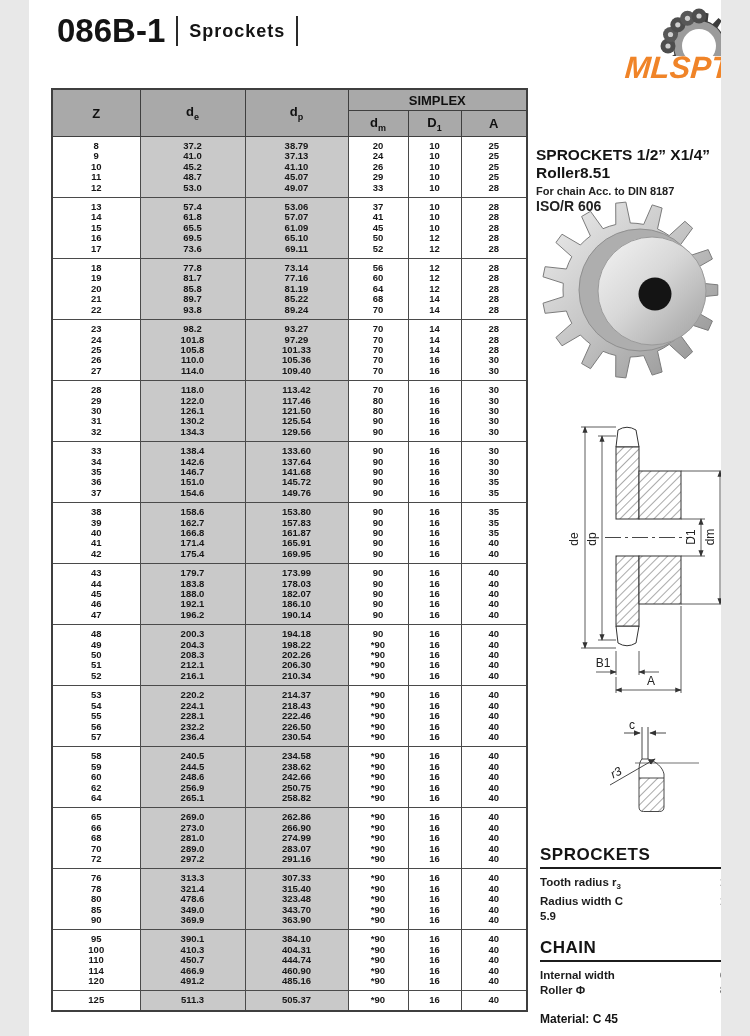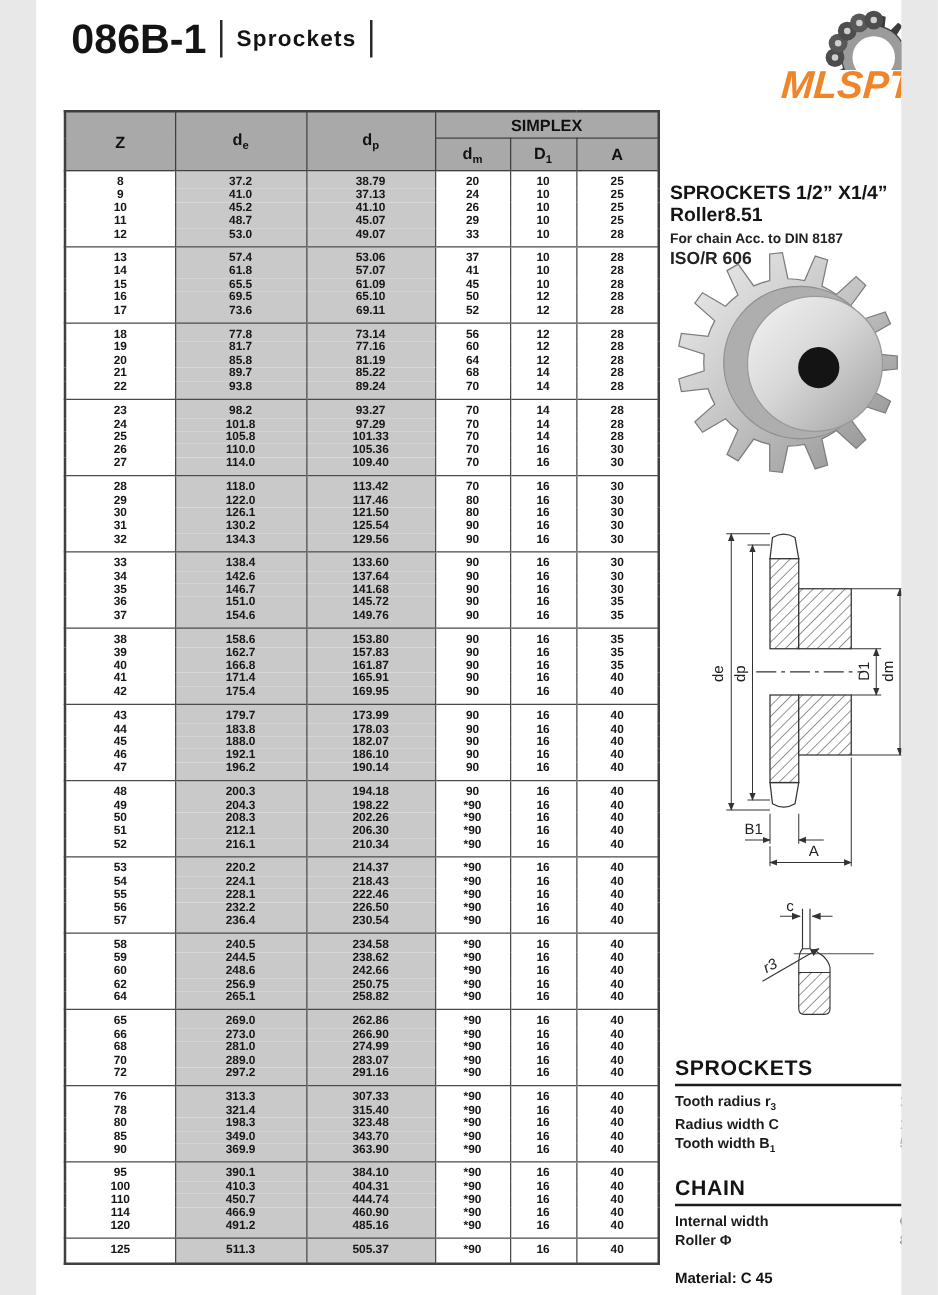--- a/index.html
+++ b/index.html
@@ -642,21 +642,21 @@
         <tr>
           <td>78</td>
           <td class="shade">321.4</td>
           <td class="shade">315.40</td>
           <td>*90</td>
           <td>16</td>
           <td>40</td>
         </tr>
         <tr>
           <td>80</td>
-          <td class="shade">198.3</td>
+          <td class="shade">478.6</td>
           <td class="shade">323.48</td>
           <td>*90</td>
           <td>16</td>
           <td>40</td>
         </tr>
         <tr>
           <td>85</td>
           <td class="shade">349.0</td>
           <td class="shade">343.70</td>
           <td>*90</td>
@@ -833,21 +833,20 @@
     <div class="spec-rows">
         <div class="spec-row">
           <span class="spec-label">Tooth radius r<sub>3</sub></span>
           <span class="spec-value">13</span>
         </div>
         <div class="spec-row">
           <span class="spec-label">Radius width C</span>
           <span class="spec-value">1.3</span>
         </div>
         <div class="spec-row">
-          <span class="spec-label">Tooth width B<sub>1</sub></span>
           <span class="spec-value">5.9</span>
         </div>
       </div>
 
     <div class="spec-head">
       <span class="h">CHAIN</span>
       <span class="u">mm</span>
     </div>
     <div class="spec-rows">
         <div class="spec-row">

